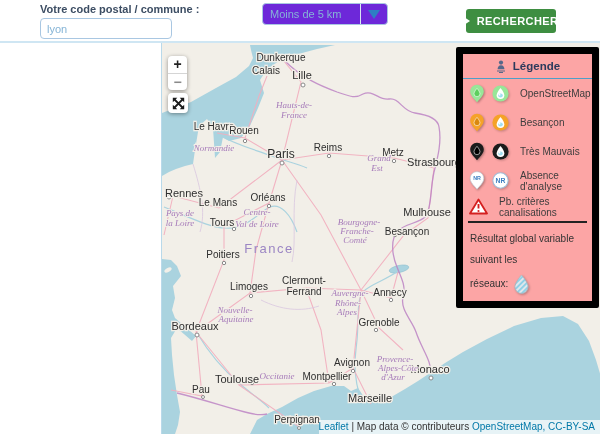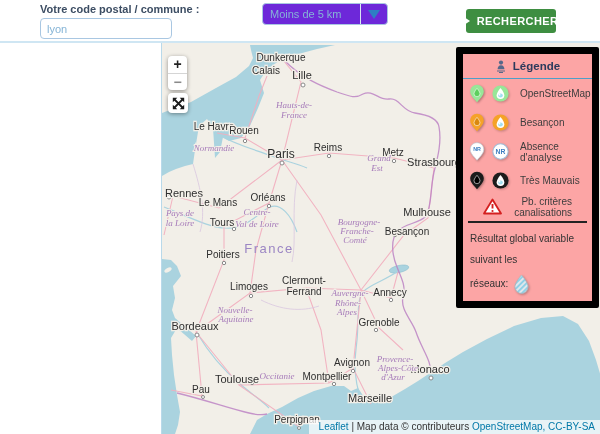--- a/index.html
+++ b/index.html
@@ -50,33 +50,33 @@
   .zoombox { position:absolute; left:6px; top:13px; width:19px; background:#fff;
              border-radius:4px; box-shadow:0 1px 4px rgba(0,0,0,.4); z-index:30; overflow:hidden; }
   .zoombox a { display:block; width:19px; height:17px; text-align:center; line-height:17px;
              font-size:14px; font-weight:bold; color:#222; text-decoration:none; cursor:pointer; }
   .zoombox a.zout { border-top:1px solid #d5d5d5; color:#8a8a8a; }
   .fullscreen { position:absolute; left:6px; top:50px; width:20px; height:20px; background:#fff;
              border-radius:4px; box-shadow:0 1px 4px rgba(0,0,0,.4); z-index:30;
              display:flex; align-items:center; justify-content:center; cursor:pointer; }
 
   .attribution { position:absolute; right:0; bottom:0; background:rgba(255,255,255,.72);
-             font-size:10px; color:#333; padding:1px 5px 2px 10px; z-index:30; white-space:pre; }
+             font-size:10px; color:#333; padding:1px 5px 2px 0; z-index:30; white-space:pre; }
   .attribution a { color:#0078a8; text-decoration:none; cursor:pointer; }
 
   
   .legend { position:absolute; left:294px; top:4px; width:143px; background:#fca5a5;
             border:7px solid #000000; border-radius:2px; z-index:40; }
   .lg-header { height:25px; display:flex; align-items:center; justify-content:center; gap:6px;
             font-size:11.5px; font-weight:bold; color:#2b3a5c; border-bottom:1px solid #4d9fc7; }
   .lg-row { height:29px; display:flex; align-items:center; padding:0 6px; }
   .pin-svg { width:16px; height:20px; flex:none; filter:drop-shadow(1px 1.5px 1px rgba(0,0,0,.3)); }
   .circ-svg{ width:17px; height:17px; flex:none; margin-left:7px; filter:drop-shadow(1px 1px 1px rgba(0,0,0,.22)); }
   .lg-label{ margin-left:11px; font-size:10px; color:#3d3d3d; }
-  .lg-row-warn { height:23px; display:flex; align-items:center; padding:0 20px;text-align:right; }
+  .lg-row-warn { height:23px; display:flex; align-items:center; padding:0 6px; }
   .warn-svg { width:19px; height:17px; flex:none; }
   .lg-div { border-top:2px solid #222; margin:3px 5px 0 5px; }
   .lg-footer { padding:5px 7px 7px 7px; font-size:10px; color:#333; line-height:21px; }
   .lg-footer-l2 { display:flex; align-items:center; gap:5px; margin-top:3px; }
   .hatch-svg { width:17px; height:20px; filter:drop-shadow(1px 1px 1px rgba(0,0,0,.25)); }
 </style>
 </head>
 <body>
 
 <div class="app">
@@ -284,42 +284,42 @@
           <path d="M10 3.5 C10 3.5 5.5 8.8 5.5 12 A4.5 4.5 0 0 0 14.5 12 C14.5 8.8 10 3.5 10 3.5 Z" fill="#fff"></path>
           <ellipse cx="10" cy="12.3" rx="2.7" ry="2.3" fill="#9edff0"></ellipse>
           <circle cx="8.9" cy="11.4" r="1" fill="#fff"></circle>
         </svg>
         <span class="lg-label">Besançon</span>
       </div>
 
 
       <div class="lg-row">
         <svg class="pin-svg" viewBox="0 0 22 28">
-          <path d="M11 1 C5.5 1 1.5 5.2 1.5 10.5 C1.5 14.6 4.4 18.2 7.3 21.2 C9 23 11 25.5 11 25.5 C11 25.5 13 23 14.7 21.2 C17.6 18.2 20.5 14.6 20.5 10.5 C20.5 5.2 16.5 1 11 1 Z" fill="#fff" stroke="#c3cdd8" stroke-width="1"></path>
-          <text x="11" y="13" text-anchor="middle" font-size="7.5" font-weight="bold" fill="#3f7fc1" font-family="Liberation Sans, sans-serif">NR</text>
-        </svg>
-        <svg class="circ-svg" viewBox="0 0 20 20">
-          <circle cx="10" cy="10" r="9" fill="#fff" stroke="#9fbcd8" stroke-width="1.2"></circle>
-          <text x="10" y="13" text-anchor="middle" font-size="8" font-weight="bold" fill="#3f7fc1" font-family="Liberation Sans, sans-serif">NR</text>
-        </svg>
-        <span class="lg-label">Absence d'analyse</span>
-      </div>
-
-      <div class="lg-row">
-        <svg class="pin-svg" viewBox="0 0 22 28">
           <path d="M11 1 C5.5 1 1.5 5.2 1.5 10.5 C1.5 14.6 4.4 18.2 7.3 21.2 C9 23 11 25.5 11 25.5 C11 25.5 13 23 14.7 21.2 C17.6 18.2 20.5 14.6 20.5 10.5 C20.5 5.2 16.5 1 11 1 Z" fill="#1c1c1c"></path>
           <path d="M11 6 C11 6 6.8 10.8 6.8 13.6 A4.2 4.2 0 0 0 15.2 13.6 C15.2 10.8 11 6 11 6 Z" stroke="rgba(255,255,255,.8)" stroke-width="1" fill="#000000"></path>
         </svg>
         <svg class="circ-svg" viewBox="0 0 20 20">
           <circle cx="10" cy="10" r="9.5" fill="#1c1c1c"></circle>
           <path d="M10 3.5 C10 3.5 5.5 8.8 5.5 12 A4.5 4.5 0 0 0 14.5 12 C14.5 8.8 10 3.5 10 3.5 Z" fill="#fff"></path>
           <ellipse cx="10" cy="12.3" rx="2.7" ry="2.3" fill="#9edff0"></ellipse>
           <circle cx="8.9" cy="11.4" r="1" fill="#fff"></circle>
         </svg>
         <span class="lg-label">Très Mauvais</span>
+      </div>
+
+      <div class="lg-row">
+        <svg class="pin-svg" viewBox="0 0 22 28">
+          <path d="M11 1 C5.5 1 1.5 5.2 1.5 10.5 C1.5 14.6 4.4 18.2 7.3 21.2 C9 23 11 25.5 11 25.5 C11 25.5 13 23 14.7 21.2 C17.6 18.2 20.5 14.6 20.5 10.5 C20.5 5.2 16.5 1 11 1 Z" fill="#fff" stroke="#c3cdd8" stroke-width="1"></path>
+          <text x="11" y="13" text-anchor="middle" font-size="7.5" font-weight="bold" fill="#3f7fc1" font-family="Liberation Sans, sans-serif">NR</text>
+        </svg>
+        <svg class="circ-svg" viewBox="0 0 20 20">
+          <circle cx="10" cy="10" r="9" fill="#fff" stroke="#9fbcd8" stroke-width="1.2"></circle>
+          <text x="10" y="13" text-anchor="middle" font-size="8" font-weight="bold" fill="#3f7fc1" font-family="Liberation Sans, sans-serif">NR</text>
+        </svg>
+        <span class="lg-label">Absence d'analyse</span>
       </div>
 
       <div class="lg-row-warn">
         <svg class="warn-svg" viewBox="0 0 19 17">
           <path d="M9.5 1.5 L18 15.5 L1 15.5 Z" fill="#fff" stroke="#d42020" stroke-width="1.8" stroke-linejoin="round"></path>
           <line x1="9.5" y1="6" x2="9.5" y2="10.5" stroke="#d42020" stroke-width="1.9"></line>
           <circle cx="9.5" cy="13" r="1.1" fill="#d42020"></circle>
         </svg>
         <span class="lg-label">Pb. critères canalisations</span>
       </div>

